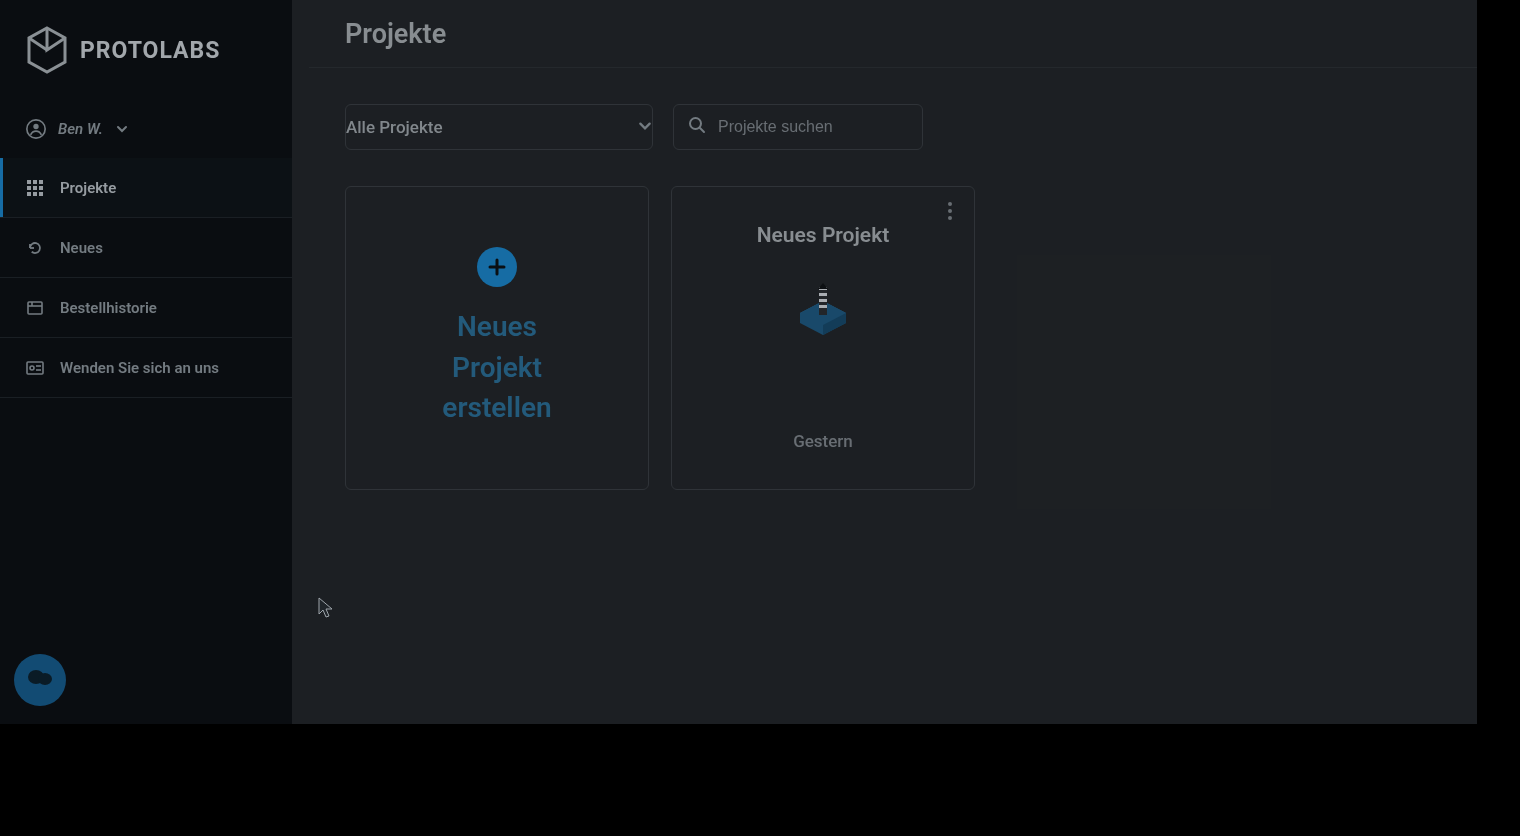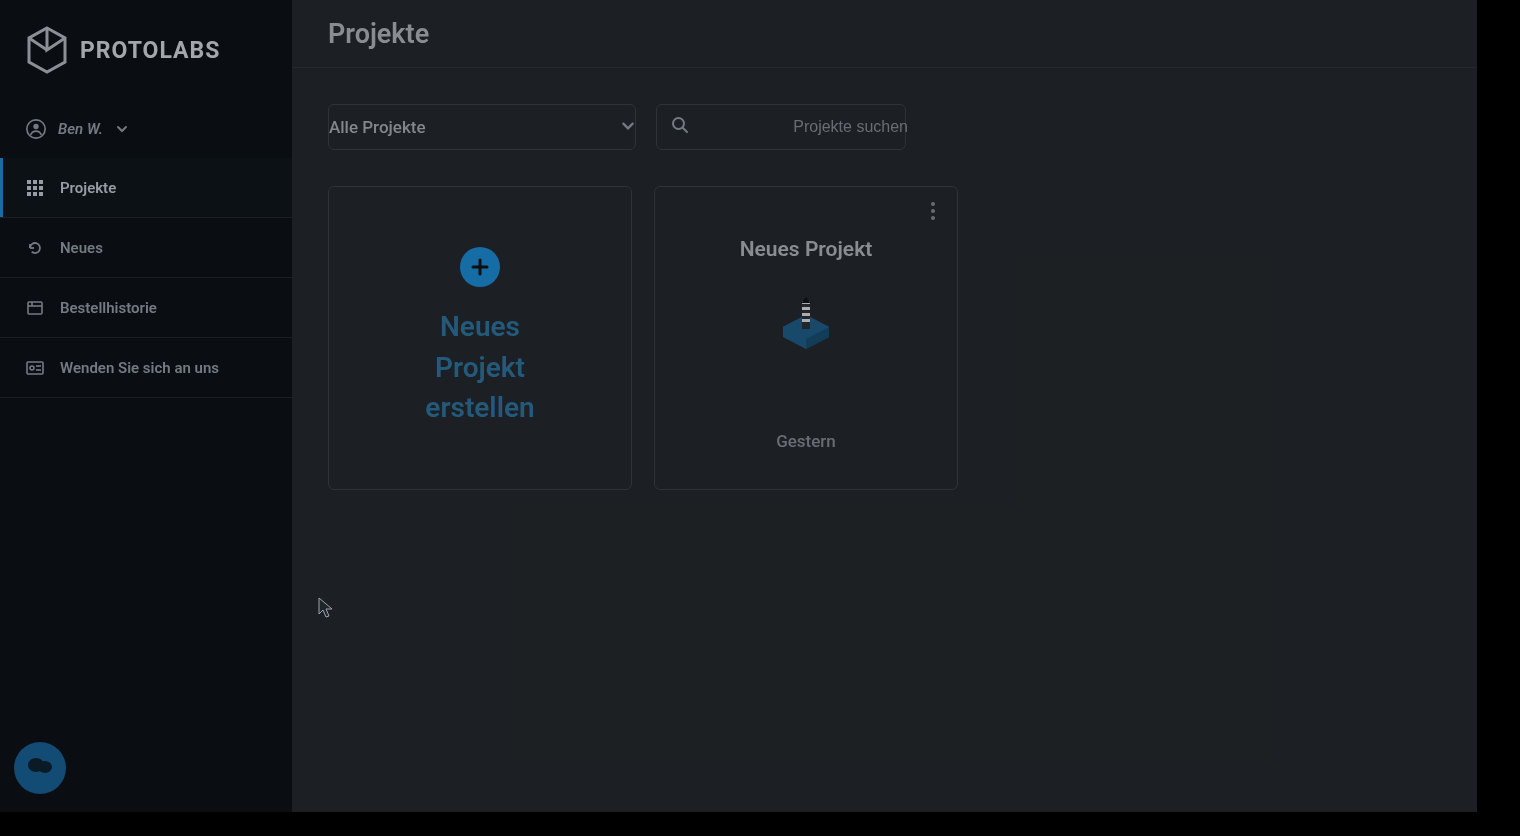--- a/index.html
+++ b/index.html
@@ -24,24 +24,25 @@
   html,body{margin:0;padding:0;height:100%;}
   body{
     width:1520px;
     height:836px;
     background:#000;
     position:relative;
     overflow:hidden;
   }
   .app{
     width:1477px;
-    height:812px;
+    height:724px;
     position:relative;
     display:flex;
     background:var(--bg-main);
+    gap:17px;
   }
   
   .sidebar{
     width:var(--side-w);
     flex:0 0 var(--side-w);
     background:var(--bg-side);
     display:flex;
     flex-direction:column;
     position:relative;
   }
@@ -174,21 +175,20 @@
     background:var(--bg-main);
   }
   .search-input{
     flex:1;
     background:transparent;
     border:none;
     outline:none;
     font-size:16px;
     font-weight:500;
     color:var(--text-dim);
-    text-align:right;
   }
   .search-input::placeholder{color:var(--text-muted);}
   .cards{
     display:flex;
     gap:22px;
     padding:36px 0 0 36px;
   }
   .card{
     width:304px;
     height:304px;
@@ -228,21 +228,21 @@
     top:14px;right:14px;
     width:20px;height:24px;
     display:flex;align-items:center;justify-content:center;
     cursor:pointer;
     color:var(--text-muted);
   }
   .project-name{
     font-size:21px;
     font-weight:600;
     color:var(--text-head);
-    margin-top:30px;
+    margin-top:16px;
   }
   .project-thumb{
     margin-top:36px;
     width:60px;height:60px;
     display:flex;align-items:center;justify-content:center;
   }
   .project-time{
     position:absolute;
     bottom:38px;
     font-size:17px;

